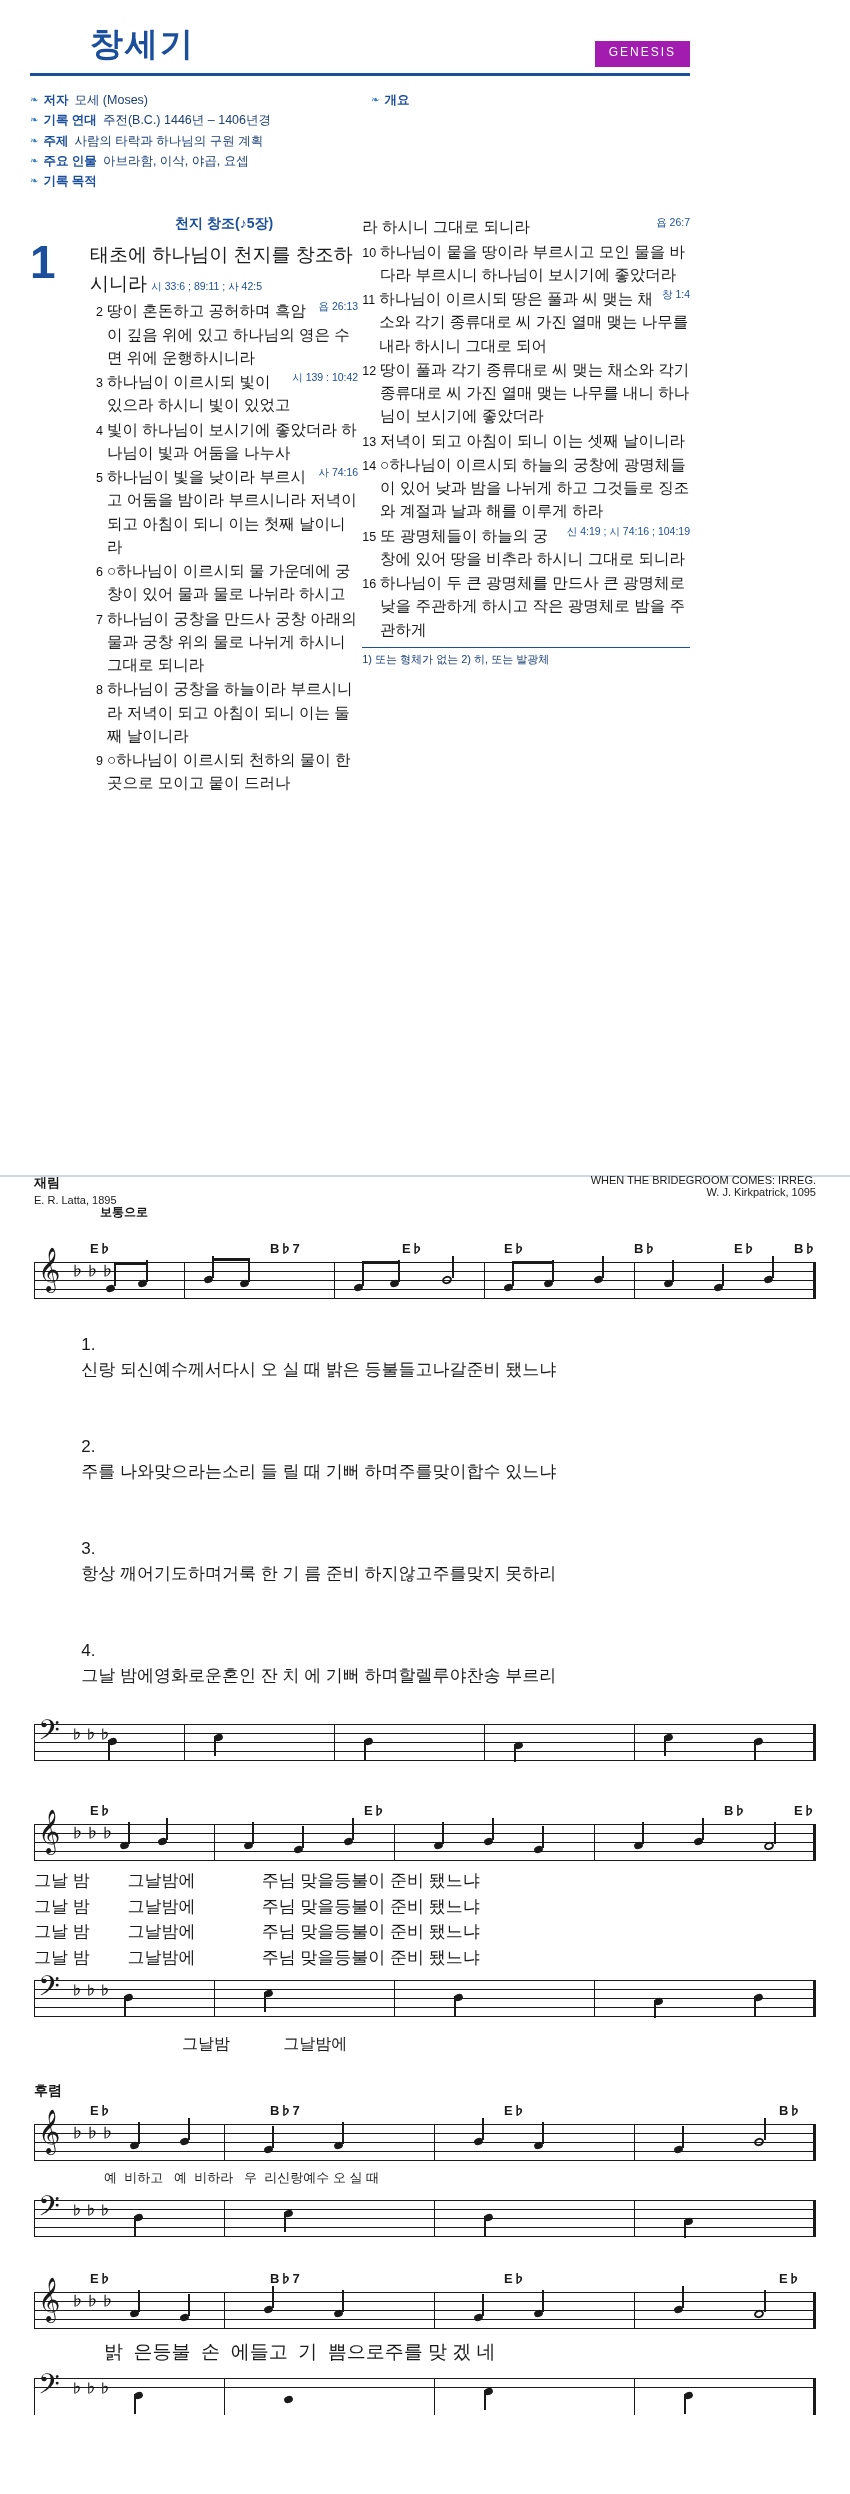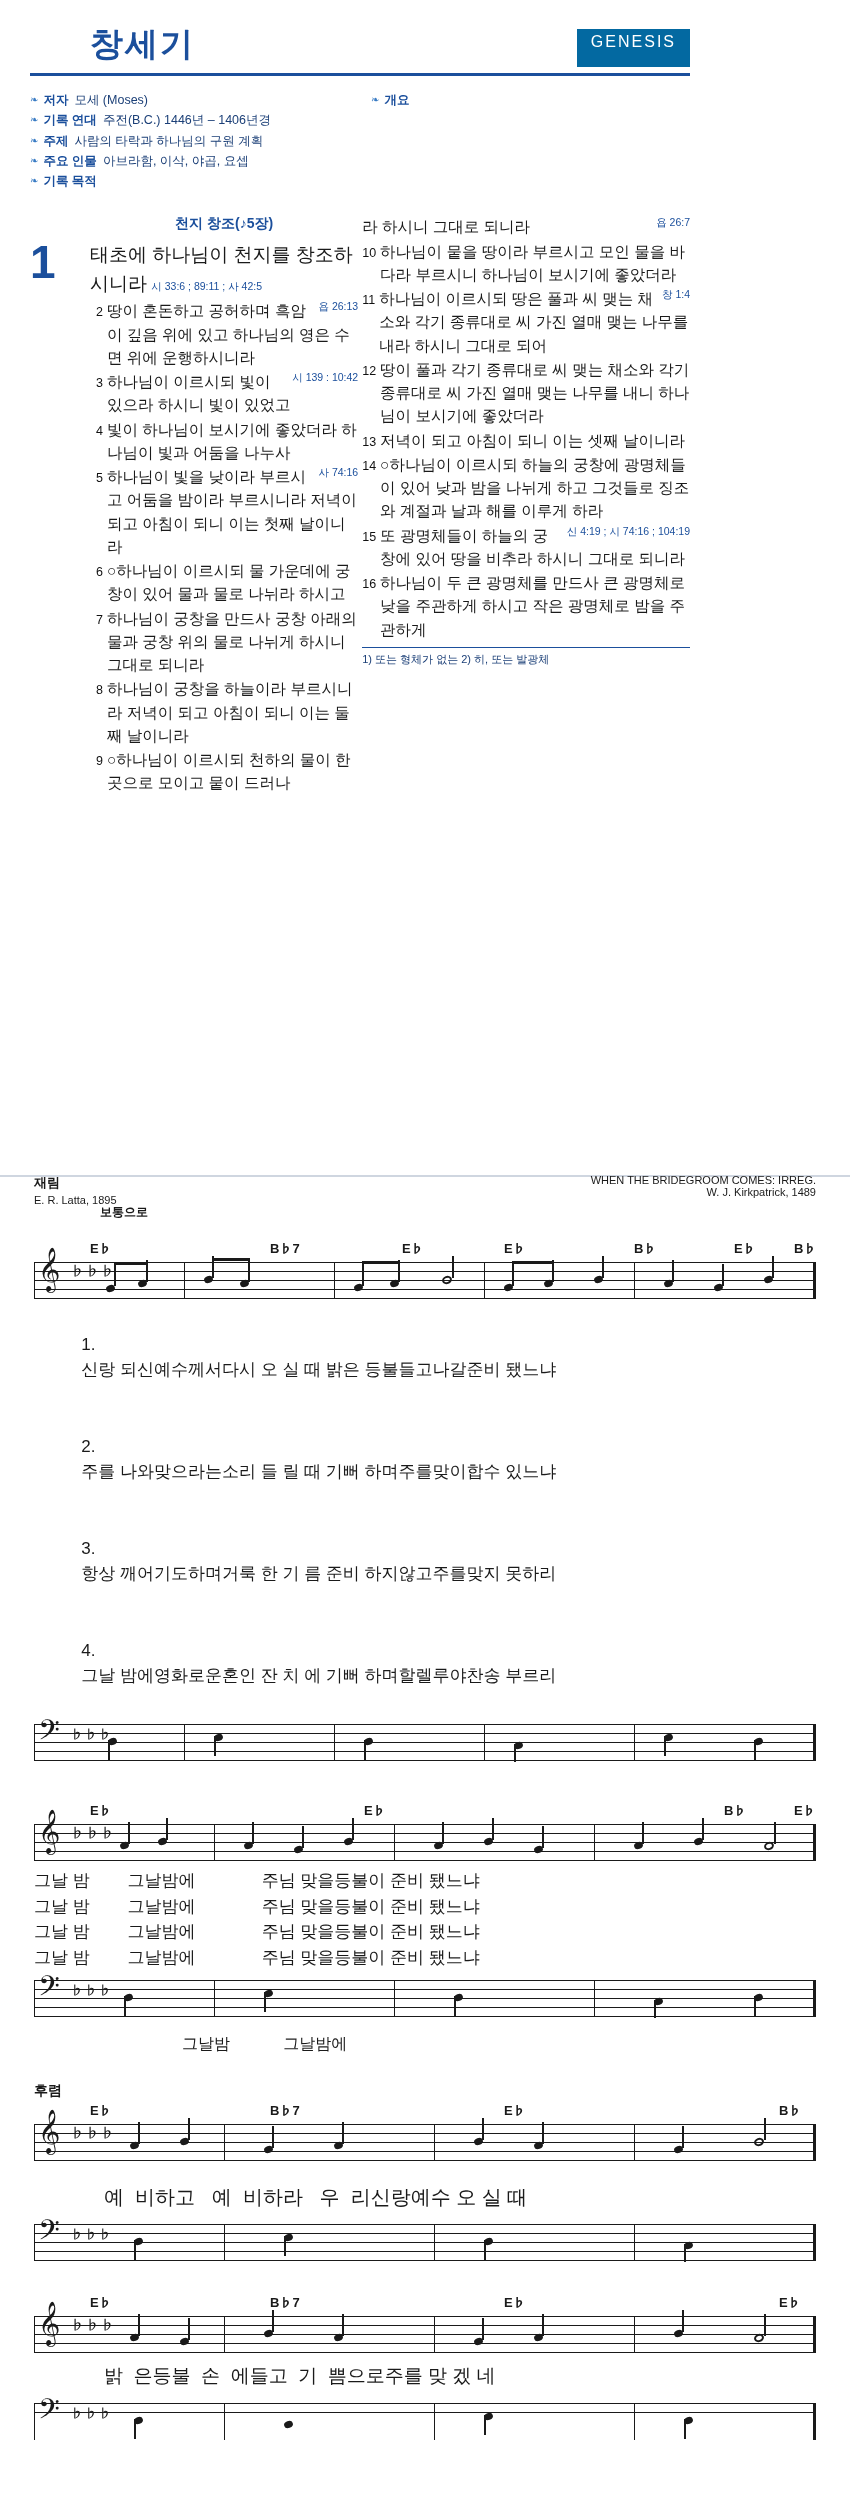--- a/index.html
+++ b/index.html
@@ -36,25 +36,25 @@
     font-weight: bold;
     color: #1b4f9c;
     letter-spacing: 2px;
     padding-left: 60px;
     padding-bottom: 6px;
   }
   .book-title-en {
     position: absolute;
     right: 0;
     bottom: 6px;
-    background: #0369a1;
+    background: #a21caf;
     color: #ffffff;
-    font-size: 16px;
+    font-size: 12px;
     letter-spacing: 2px;
-    padding: 4px 14px 16px 14px;
+    padding: 4px 14px 8px 14px;
   }
 
   
   .intro {
     margin: 14px 30px 0 30px;
     display: flex;
     gap: 22px;
     font-size: 12.5px;
     line-height: 1.62;
     color: #15356b;
@@ -454,21 +454,21 @@
   <div class="hymn">
 
 
     <div class="hymn-meta">
       <div class="meta-left">
         <span class="theme">재림</span>
         <span>E. R. Latta, 1895</span>
       </div>
       <div class="meta-right">
         <div>WHEN THE BRIDEGROOM COMES: IRREG.</div>
-        <div>W. J. Kirkpatrick, 1489</div>
+        <div>W. J. Kirkpatrick, 1095</div>
       </div>
       <div class="tempo">보통으로</div>
     </div>
 
     <div class="system" style="margin-top:10px;">
 
       <div style="position:relative;height:18px;">
         <span class="chord" style="left:56px;top:0;">E♭</span>
         <span class="chord" style="left:236px;top:0;">B♭7</span>
         <span class="chord" style="left:368px;top:0;">E♭</span>
@@ -685,21 +685,21 @@
         <div class="notehead" style="left:440px;top:18px;"></div>
         <div class="stem" style="left:448px;top:-2px;height:22px;"></div>
         <div class="notehead" style="left:500px;top:22px;"></div>
         <div class="stem" style="left:508px;top:2px;height:22px;"></div>
         <div class="notehead" style="left:640px;top:26px;"></div>
         <div class="stem" style="left:648px;top:6px;height:22px;"></div>
         <div class="notehead open" style="left:720px;top:18px;"></div>
         <div class="stem" style="left:730px;top:-2px;height:22px;"></div>
       </div>
 
-      <div class="lyric-row" style="margin-top:18px;padding-left:70px;font-size:20px;">예  비하고   예  비하라   우  리신랑예수 오 실 때</div>
+      <div class="lyric-row" style="margin-top:4px;padding-left:70px;font-size:13px;">예  비하고   예  비하라   우  리신랑예수 오 실 때</div>
 
       <div class="staff" style="height:44px;margin-top:8px;">
         <div class="line" style="top:4px;"></div>
         <div class="line" style="top:13px;"></div>
         <div class="line" style="top:22px;"></div>
         <div class="line" style="top:31px;"></div>
         <div class="line" style="top:40px;"></div>
         <span class="bass-clef" style="left:4px;top:-4px;">𝄢</span>
         <span style="position:absolute;left:36px;top:6px;font-size:14px;">♭♭♭</span>
         <div class="barline" style="left:0;top:4px;height:37px;"></div>

